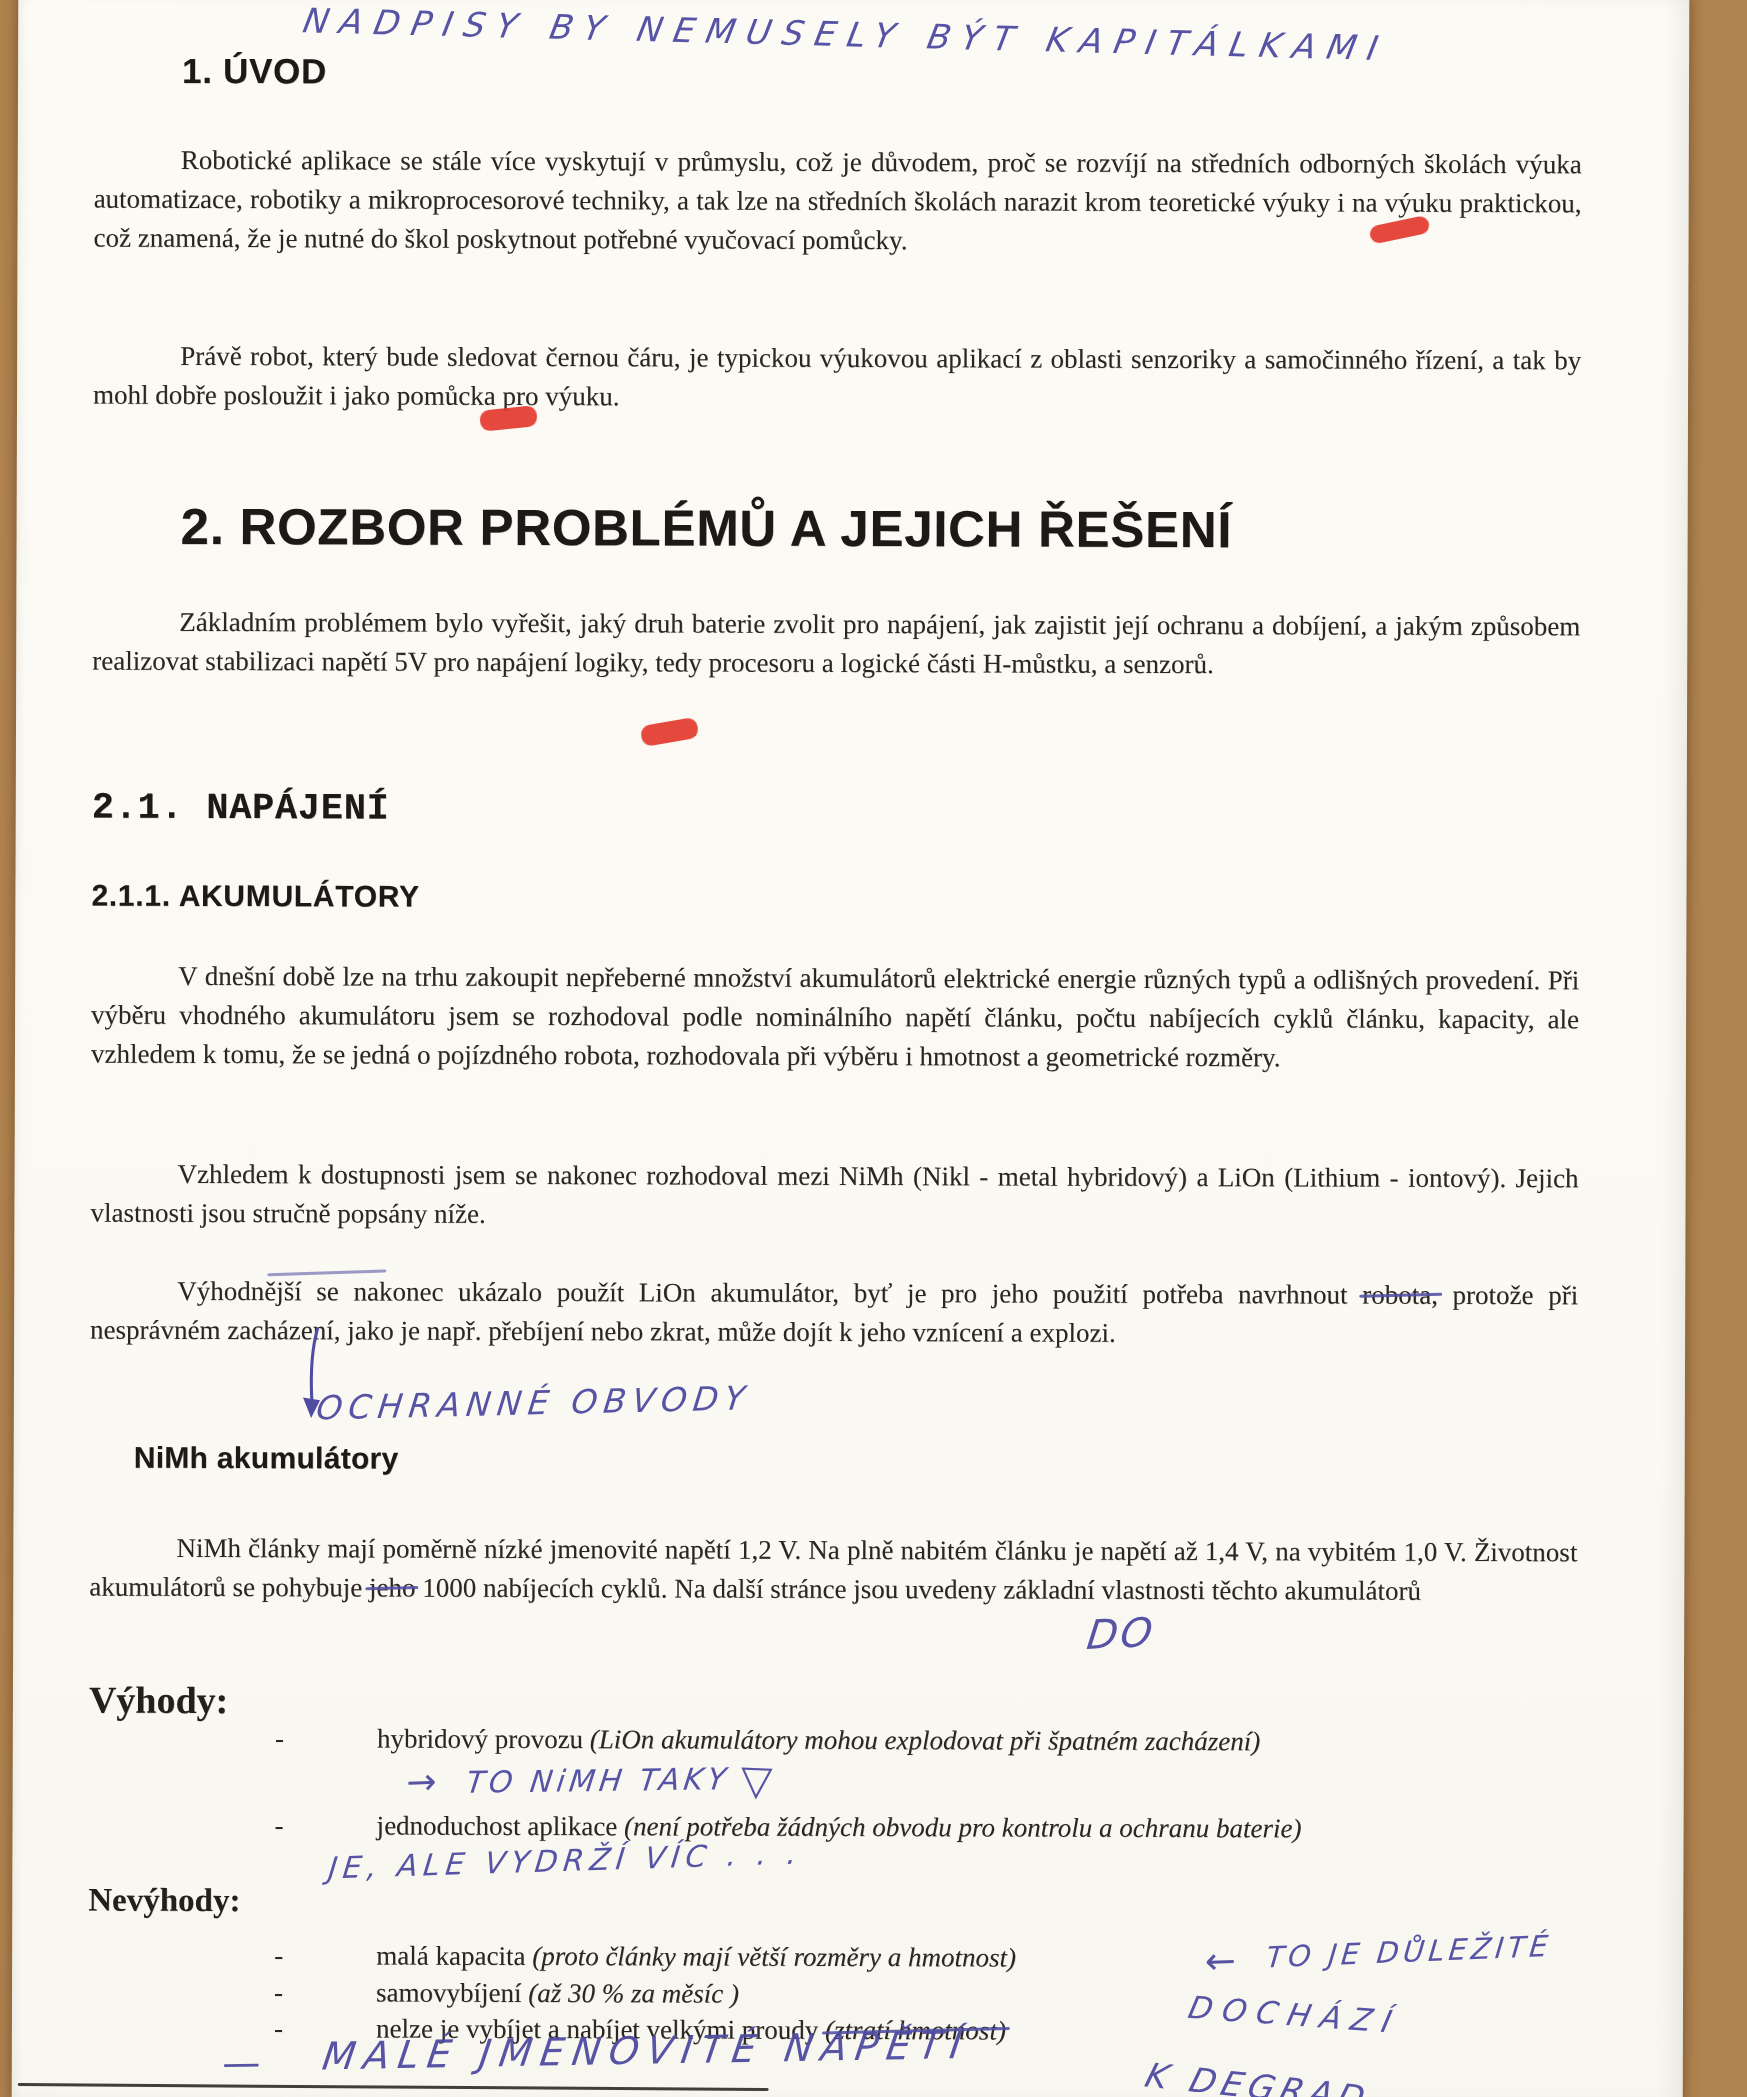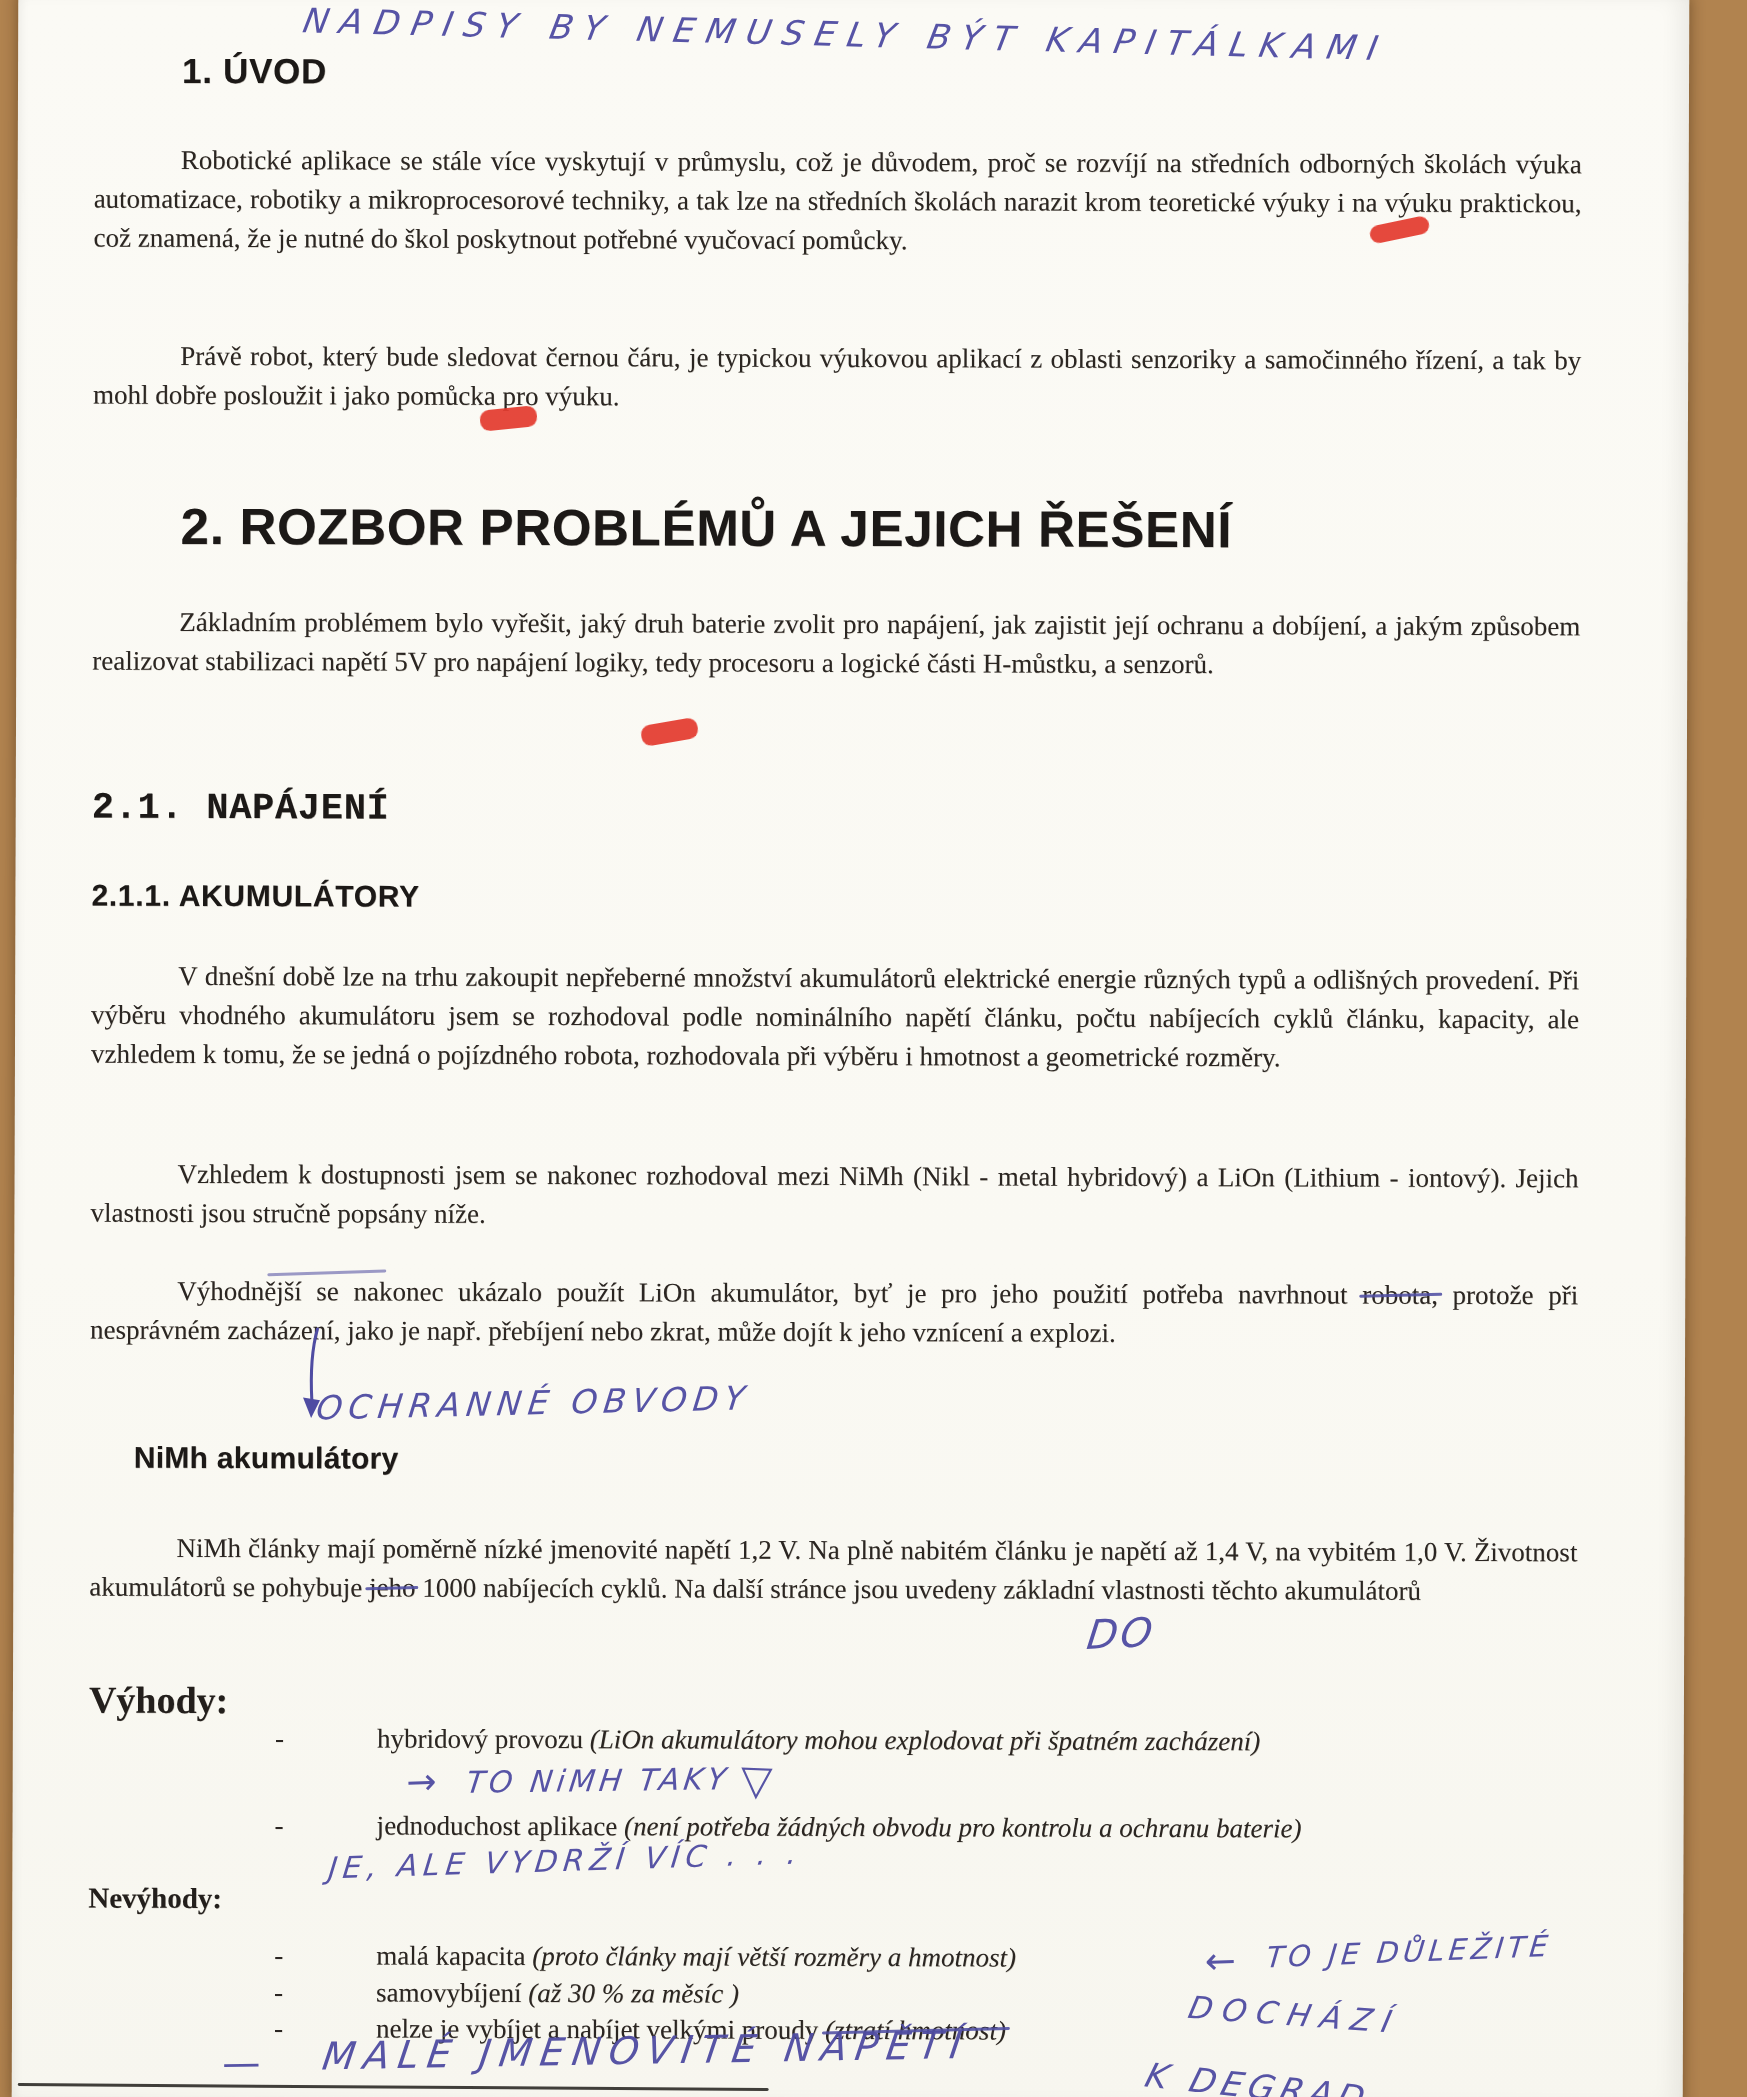--- a/index.html
+++ b/index.html
@@ -103,21 +103,21 @@
     <div class="hand" style="left:408px;top:1763px;font-size:36px;font-style:normal;transform:rotate(-2deg);">→</div>
     <div class="hand" style="left:471px;top:1766px;font-size:30px;letter-spacing:4.1px;transform:rotate(-1deg) skewX(-8deg);">TO NiMH TAKY</div>
     <div class="hand" style="left:744px;top:1756px;font-size:41px;font-style:normal;transform:rotate(2deg);">▽</div>
 
     <div class="bullet serif" style="left:273px;top:1808px;width:1045px;">
       <span class="dash">-</span>
       <span class="btext"><span>jednoduchost aplikace </span><span class="it">(není potřeba žádných obvodu pro kontrolu a ochranu baterie)</span></span>
     </div>
     <div class="hand" style="left:333px;top:1852px;font-size:30px;letter-spacing:5.5px;transform:rotate(-2deg) skewX(-8deg);">JE, ALE VYDRŽÍ VÍC . . .</div>
 
-    <div class="hserif" style="left:91px;top:1884px;font-size:29px;">Nevýhody:</div>
+    <div class="hserif" style="left:91px;top:1884px;font-size:33px;">Nevýhody:</div>
 
     <div class="bullet serif" style="left:273px;top:1938px;width:1270px;">
       <span class="dash">-</span>
       <span class="btext"><span>malá kapacita </span><span class="it">(proto články mají větší rozměry a hmotnost)</span></span>
     </div>
     <div class="hand" style="left:1207px;top:1939px;font-size:37px;font-style:normal;transform:rotate(-2deg);">←</div>
     <div class="hand" style="left:1271px;top:1939px;font-size:29px;letter-spacing:4.1px;transform:rotate(-2.5deg) skewX(-8deg);">TO JE DŮLEŽITÉ</div>
 
     <div class="bullet serif" style="left:273px;top:1975px;width:1270px;">
       <span class="dash">-</span>

